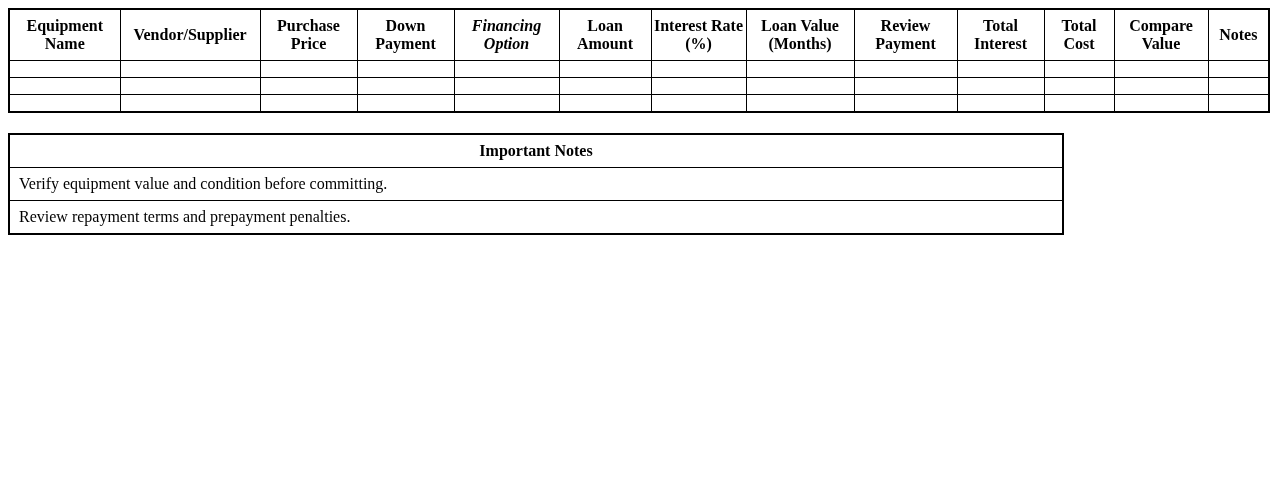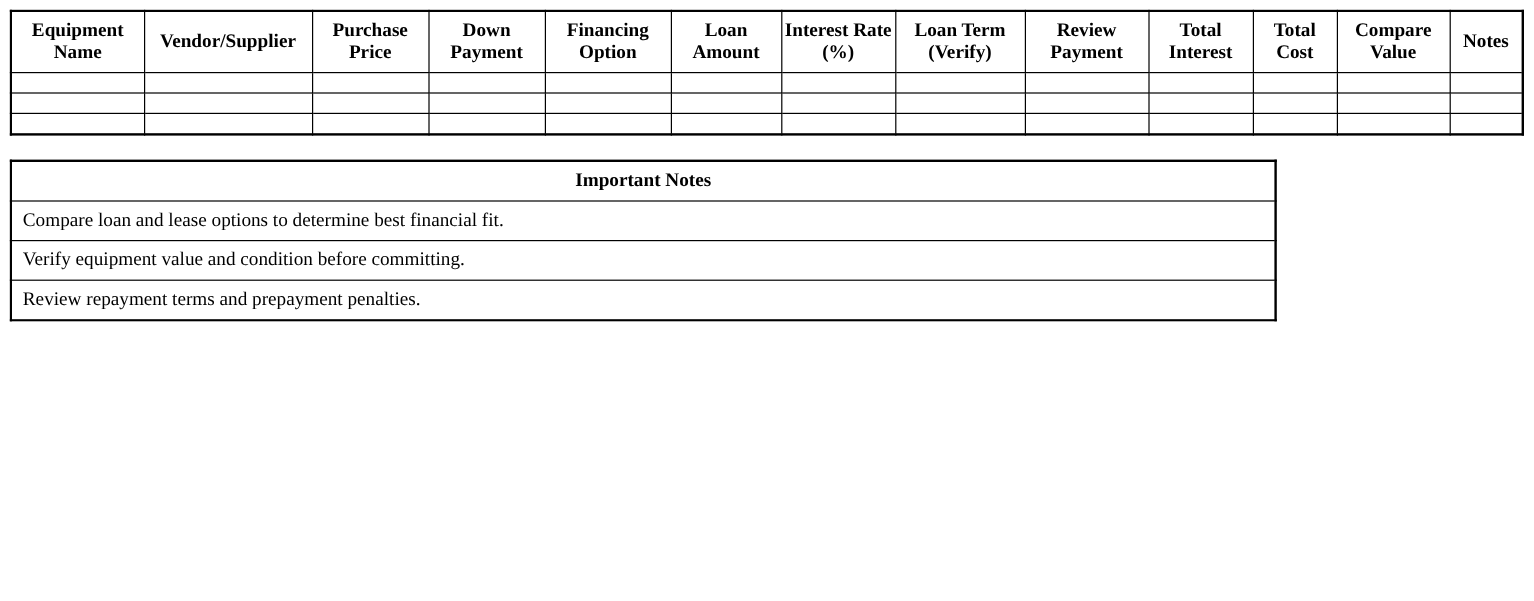--- a/index.html
+++ b/index.html
@@ -56,24 +56,24 @@
 </head>
 <body>
 
 <table class="fin-table">
   <thead>
     <tr id="fin-head-row">
         <th style="width: 111px;">Equipment Name</th>
         <th style="width: 140px;">Vendor/Supplier</th>
         <th style="width: 97px;">Purchase Price</th>
         <th style="width: 97px; font-family: Liberation Serif, serif;">Down Payment</th>
-        <th style="width: 105px;">Financing Option</th>
+        <th style="width: 105px; font-style: italic;">Financing Option</th>
         <th style="width: 92px;">Loan Amount</th>
         <th style="width: 95px; margin-top: 16px;">Interest Rate (%)</th>
-        <th style="width: 108px;">Loan Term (Verify)</th>
+        <th style="width: 108px;">Loan Value (Months)</th>
         <th style="width: 103px;">Review Payment</th>
         <th style="width: 87px;">Total Interest</th>
         <th style="width: 70px;">Total Cost</th>
         <th style="width: 94px;">Compare Value</th>
         <th style="width: 61px;">Notes</th>
       </tr>
   </thead>
   <tbody id="fin-body">
       <tr>
         <td></td>
@@ -124,22 +124,19 @@
 </table>
 
 <table class="notes-table">
   <thead>
     <tr>
       <th>Important Notes</th>
     </tr>
   </thead>
   <tbody id="notes-body">
       <tr>
-        <td>Compare loan and lease options to determine best financial fit.</td>
-      </tr>
-      <tr>
         <td>Verify equipment value and condition before committing.</td>
       </tr>
       <tr>
         <td>Review repayment terms and prepayment penalties.</td>
       </tr>
     </tbody>
 </table>
 
 </body></html>

